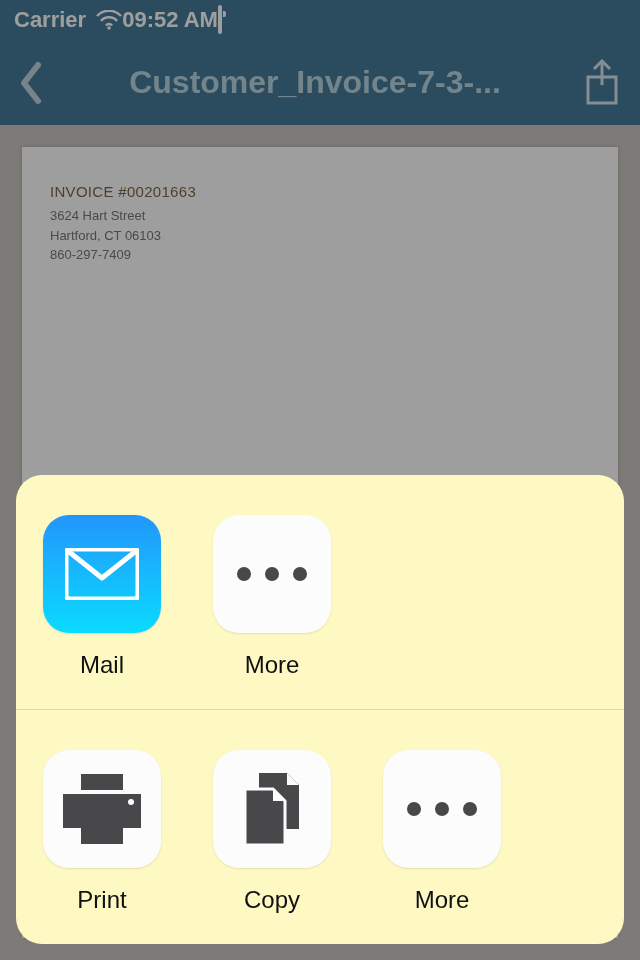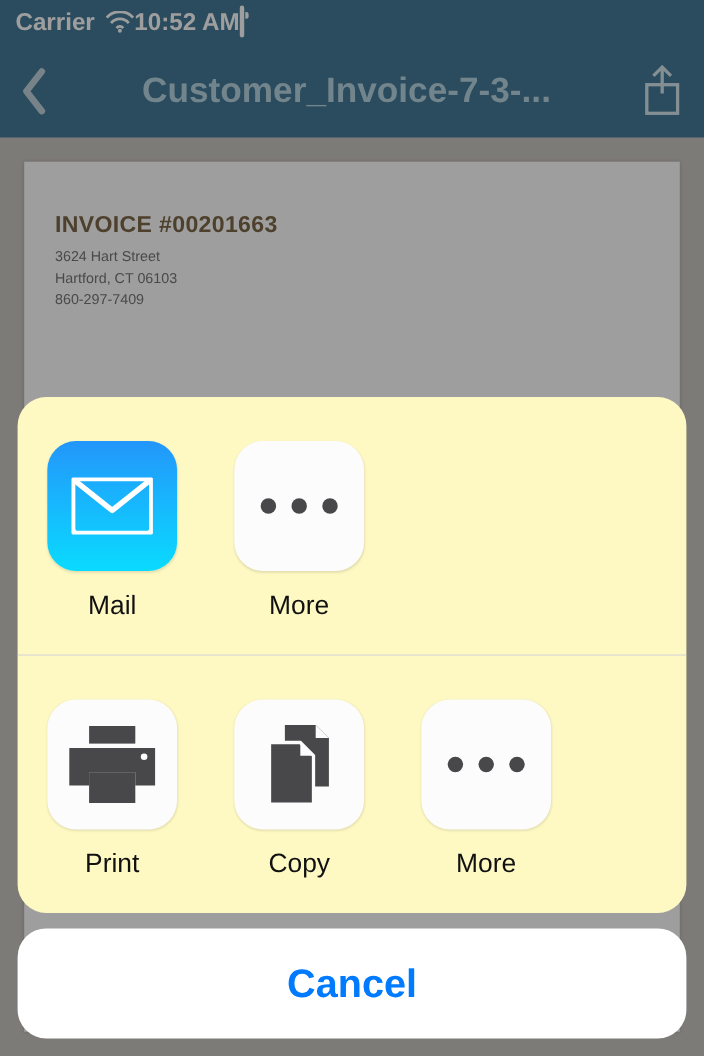--- a/index.html
+++ b/index.html
@@ -19,21 +19,21 @@
     .nav-bar { height: 85px; display: flex; align-items: center; padding: 0 18px; color: #cfe3ed; }
     .nav-back { width: 40px; height: 50px; display: flex; align-items: center; justify-content: flex-start; }
     .nav-back svg { stroke: #b8ced9; }
     .nav-title { flex: 1; font-size: 32px; font-weight: 700; letter-spacing: 0; color: #afd0de; text-align: center; white-space: nowrap; overflow: hidden; }
     .nav-share { width: 50px; display: flex; align-items: center; justify-content: flex-end; }
     .nav-share svg { stroke: #cfe3ed; }
 
     
     .doc-area { position: absolute; top: 125px; left: 0; right: 0; bottom: 0; background: #c4bfb9; padding: 22px; }
     .doc-page { background: #fff; box-shadow: 0 0 4px rgba(0,0,0,0.2); height: 100%; padding: 36px 28px; }
-    .doc-invoice-num { color: #6c5532; font-size: 21px; font-weight: 700; letter-spacing: 0.3px; margin-top: 10px; }
+    .doc-invoice-num { color: #6c5532; font-size: 15px; font-weight: 400; letter-spacing: 0.3px; }
     .doc-brand { color: #9f5413; font-size: 26px; font-weight: 700; margin-top: 16px; font-family: Georgia, serif; }
     .doc-line { color: #666; font-size: 13px; margin-top: 6px; line-height: 1.5; }
 
     
     .dim { position: absolute; inset: 0; background: rgba(40,40,40,0.45); }
 
     
     .sheet-wrap { position: absolute; left: 16px; right: 16px; bottom: 16px; }
     .sheet { background: #fef9c3; border-radius: 26px; overflow: hidden; }
     .sheet-row { display: flex; padding: 40px 26px 30px 26px; gap: 50px; }
@@ -56,21 +56,21 @@
     <span>Carrier</span>
     <span class="wifi-icon">
       <svg width="26" height="20" viewBox="0 0 26 20">
           <path d="M1 6 C7 -1 19 -1 25 6" stroke="#fff" stroke-width="2.5" fill="none"></path>
           <path d="M5 11 C9 6 17 6 21 11" stroke="#fff" stroke-width="2.5" fill="none"></path>
           <path d="M10 15.5 C11.5 13.5 14.5 13.5 16 15.5" stroke="#fff" stroke-width="2.5" fill="none"></path>
           <circle cx="13" cy="18" r="1.8" fill="#fff"></circle>
         </svg>
     </span>
   </div>
-  <span style="font-weight:700">10:52 AM</span>
+  <span style="font-weight:700">09:52 AM</span>
   <div class="status-right">
     <span>
       <span class="battery"><span class="battery-fill"></span></span>
     </span>
   </div>
 </div>
 
 <div class="nav-bar">
   <div class="nav-back">
     <svg width="26" height="44" viewBox="0 0 26 44" fill="none">
@@ -151,14 +151,13 @@
           <div class="dots">
               <div class="dot"></div>
               <div class="dot"></div>
               <div class="dot"></div>
             </div>
         </div>
         <div class="sheet-label">More</div>
       </div>
     </div>
   </div>
-  <div class="cancel-btn">Cancel</div>
 </div>
 
 </body></html>

